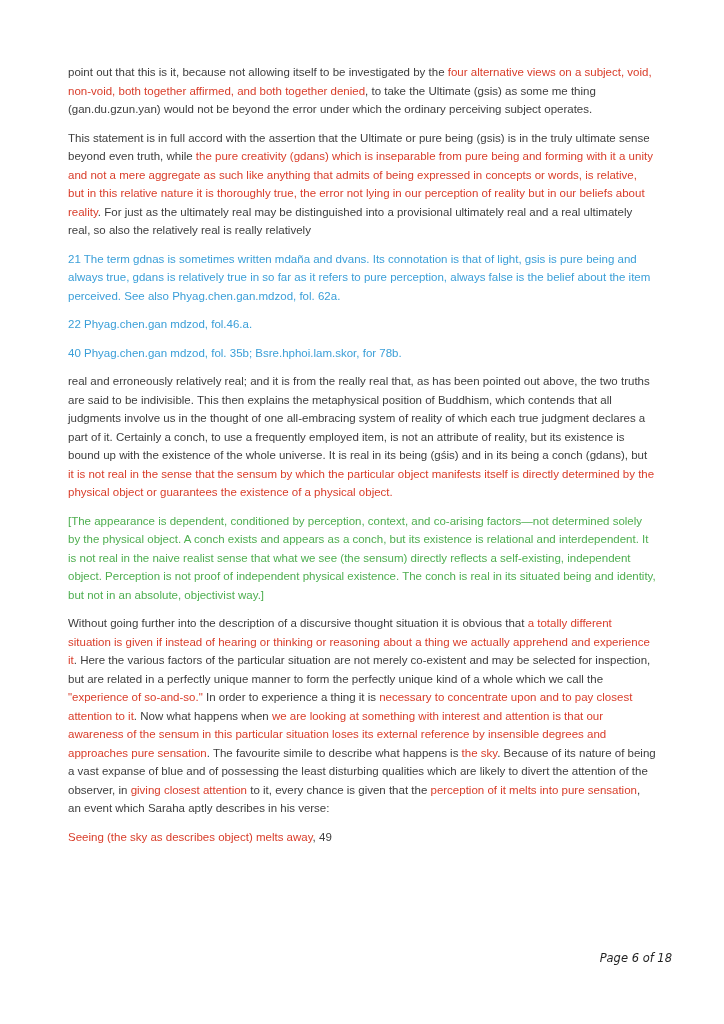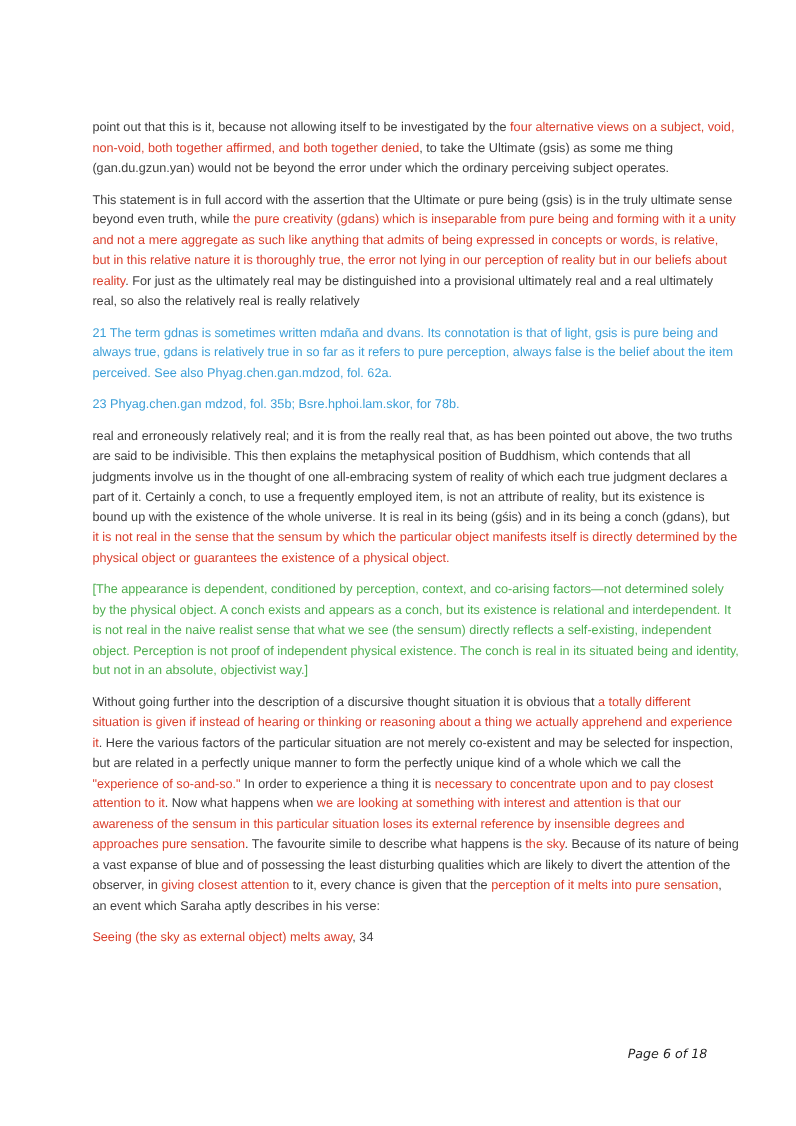--- a/index.html
+++ b/index.html
@@ -9,57 +9,57 @@
   }
   body {
     width: 724px;
     height: 1024px;
     position: relative;
     font-family: "Liberation Sans", "DejaVu Sans", sans-serif;
     overflow: hidden;
   }
   .page-content {
     position: absolute;
-    left: 84px;
+    left: 68px;
     top: 63px;
     width: 588px;
     font-size: 11.5px;
     line-height: 18.5px;
     color: var(--c-body, #3d3d3d);
-    margin-top: 44px;
   }
   .page-content p {
     margin: 0 0 10px 0;
     padding: 0;
   }
   .c-body  { color: var(--c-body,  #3d3d3d); }
   .c-red   { color: var(--c-red,   #d93d2a); }
   .c-blue  { color: var(--c-blue,  #3b9fd8); }
   .c-green { color: var(--c-green, #4eae50); }
   .verse p { margin: 0; }
   .verse .indent { padding-left: 37px; }
   .page-footer {
     position: absolute;
     top: 951px;
-    right: 81px;
+    right: 52px;
     font-family: "DejaVu Sans", sans-serif;
     font-style: italic;
     font-size: 11.5px;
     color: #1f1f1f;
   }
 </style>
 </head>
 <body>
 
 <div class="page-content">
   <p><span class="c-body">point out that this is it, because not allowing itself to be investigated by the </span><span class="c-red">four alternative views on a subject, void, non-void, both together affirmed, and both together denied</span><span class="c-body">, to take the Ultimate (gsis) as some me thing (gan.du.gzun.yan) would not be beyond the error under which the ordinary perceiving subject operates.</span></p>
   <p><span class="c-body">This statement is in full accord with the assertion that the Ultimate or pure being (gsis) is in the truly ultimate sense beyond even truth, while </span><span class="c-red">the pure creativity (gdans) which is inseparable from pure being and forming with it a unity and not a mere aggregate as such like anything that admits of being expressed in concepts or words, is relative, but in this relative nature it is thoroughly true, the error not lying in our perception of reality but in our beliefs about reality</span><span class="c-body">. For just as the ultimately real may be distinguished into a provisional ultimately real and a real ultimately real, so also the relatively real is really relatively</span></p>
   <p><span class="c-blue">21 The term gdnas is sometimes written mdaña and dvans. Its connotation is that of light, gsis is pure being and always true, gdans is relatively true in so far as it refers to pure perception, always false is the belief about the item perceived. See also Phyag.chen.gan.mdzod, fol. 62a.</span></p>
-  <p><span class="c-blue">23 Phyag.chen.gan mdzod, fol. 35b; Bsre.hphoi.lam.skor, for 78b.</span></p>
+  <p><span class="c-blue">22 Phyag.chen.gan mdzod, fol.46.a.</span></p>
+  <p><span class="c-blue">40 Phyag.chen.gan mdzod, fol. 35b; Bsre.hphoi.lam.skor, for 78b.</span></p>
   <p><span class="c-body">real and erroneously relatively real; and it is from the really real that, as has been pointed out above, the two truths are said to be indivisible. This then explains the metaphysical position of Buddhism, which contends that all judgments involve us in the thought of one all-embracing system of reality of which each true judgment declares a part of it. Certainly a conch, to use a frequently employed item, is not an attribute of reality, but its existence is bound up with the existence of the whole universe. It is real in its being (gśis) and in its being a conch (gdans), but </span><span class="c-red">it is not real in the sense that the sensum by which the particular object manifests itself is directly determined by the physical object or guarantees the existence of a physical object.</span></p>
   <p><span class="c-green">[The appearance is dependent, conditioned by perception, context, and co-arising factors—not determined solely by the physical object. A conch exists and appears as a conch, but its existence is relational and interdependent. It is not real in the naive realist sense that what we see (the sensum) directly reflects a self-existing, independent object. Perception is not proof of independent physical existence. The conch is real in its situated being and identity, but not in an absolute, objectivist way.]</span></p>
   <p><span class="c-body">Without going further into the description of a discursive thought situation it is obvious that </span><span class="c-red">a totally different situation is given if instead of hearing or thinking or reasoning about a thing we actually apprehend and experience it</span><span class="c-body">. Here the various factors of the particular situation are not merely co-existent and may be selected for inspection, but are related in a perfectly unique manner to form the perfectly unique kind of a whole which we call the </span><span class="c-red">"experience of so-and-so."</span><span class="c-body"> In order to experience a thing it is </span><span class="c-red">necessary to concentrate upon and to pay closest attention to it</span><span class="c-body">. Now what happens when </span><span class="c-red">we are looking at something with interest and attention is that our awareness of the sensum in this particular situation loses its external reference by insensible degrees and approaches pure sensation</span><span class="c-body">. The favourite simile to describe what happens is </span><span class="c-red">the sky</span><span class="c-body">. Because of its nature of being a vast expanse of blue and of possessing the least disturbing qualities which are likely to divert the attention of the observer, in </span><span class="c-red">giving closest attention</span><span class="c-body"> to it, every chance is given that the </span><span class="c-red">perception of it melts into pure sensation</span><span class="c-body">, an event which Saraha aptly describes in his verse:</span></p>
   <div class="verse">
-    <p><span class="c-red">Seeing (the sky as external object) melts away</span><span class="c-body">, 34</span></p>
+    <p><span class="c-red">Seeing (the sky as describes object) melts away</span><span class="c-body">, 49</span></p>
   </div>
 </div>
 
 <div class="page-footer">Page 6 of 18</div>
 
 </body></html>

